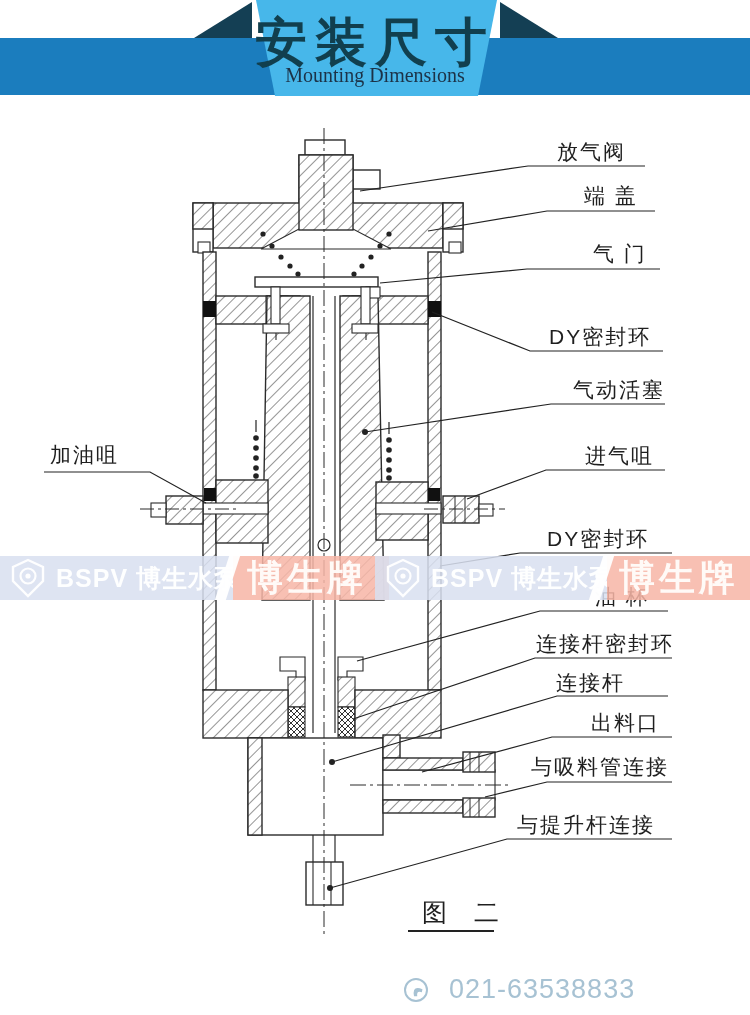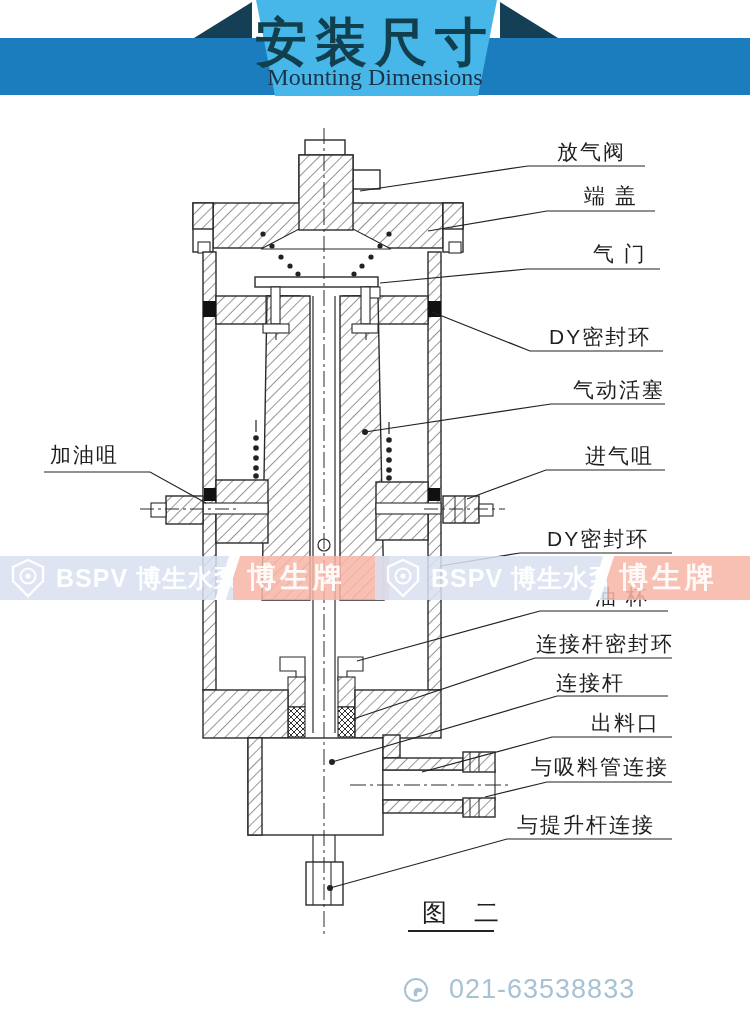--- a/index.html
+++ b/index.html
@@ -9,28 +9,28 @@
   .header{position:absolute;top:0;left:0;width:750px;height:96px;}
   .hdr-band{position:absolute;top:38px;left:0;width:750px;height:57px;background:#1b7dbe;}
   .hdr-tri{position:absolute;top:2px;left:0;width:750px;height:36px;background:#143f54;}
   .hdr-tri.left{clip-path:polygon(252px 0,252px 36px,194px 36px);}
   .hdr-tri.right{clip-path:polygon(500px 0,558px 36px,500px 36px);}
   .hdr-trap{position:absolute;top:0;left:0;width:750px;height:96px;background:#47b7ea;
             clip-path:polygon(256px 0,497px 0,478px 96px,275px 96px);}
   .hdr-title{position:absolute;top:8px;left:0;width:750px;text-align:center;
              font-size:52px;font-weight:bold;color:#113f4e;letter-spacing:8px;}
   .hdr-sub{position:absolute;top:64px;left:0;width:750px;text-align:center;
-           font-family:"Liberation Serif",serif;font-size:24px;color:#1c3247;}
+           font-family:"Liberation Serif",serif;font-size:20px;color:#1c3247;}
   
   .wm{position:absolute;top:556px;left:0;width:750px;height:44px;z-index:5;}
   .wm-seg{position:absolute;top:0;height:44px;display:flex;align-items:center;overflow:hidden;}
   .wm-gray{background:rgba(216,223,240,0.86);}
   .wm-salmon{background:rgba(247,182,166,0.86);}
   .wm-brand{color:rgba(255,255,255,.97);font-weight:bold;font-size:25px;letter-spacing:1px;white-space:nowrap;}
-  .wm-badge{color:rgba(255,252,250,.96);font-weight:bold;font-size:29px;letter-spacing:4px;white-space:nowrap;}
+  .wm-badge{color:rgba(255,252,250,.96);font-weight:bold;font-size:36px;letter-spacing:4px;white-space:nowrap;}
   .wm-slash{position:absolute;top:0;height:44px;width:11px;background:rgba(255,255,255,.95);
             transform:skewX(-18deg);z-index:6;}
   .wm-logo{flex:0 0 auto;margin:0 8px 0 8px;}
   
   .phone{position:absolute;left:403px;top:974px;display:flex;align-items:center;gap:5px;
          color:#a7c2d3;font-size:27px;z-index:6;letter-spacing:1px;white-space:nowrap;}
   
   .diagram{position:absolute;top:0;left:0;width:750px;height:1015px;}
   .lbl{font-family:"Liberation Sans",sans-serif;font-size:21px;fill:#1f1f1f;letter-spacing:2px;}
   .cap{font-family:"Liberation Sans",sans-serif;font-size:25px;fill:#1f1f1f;letter-spacing:10px;}

